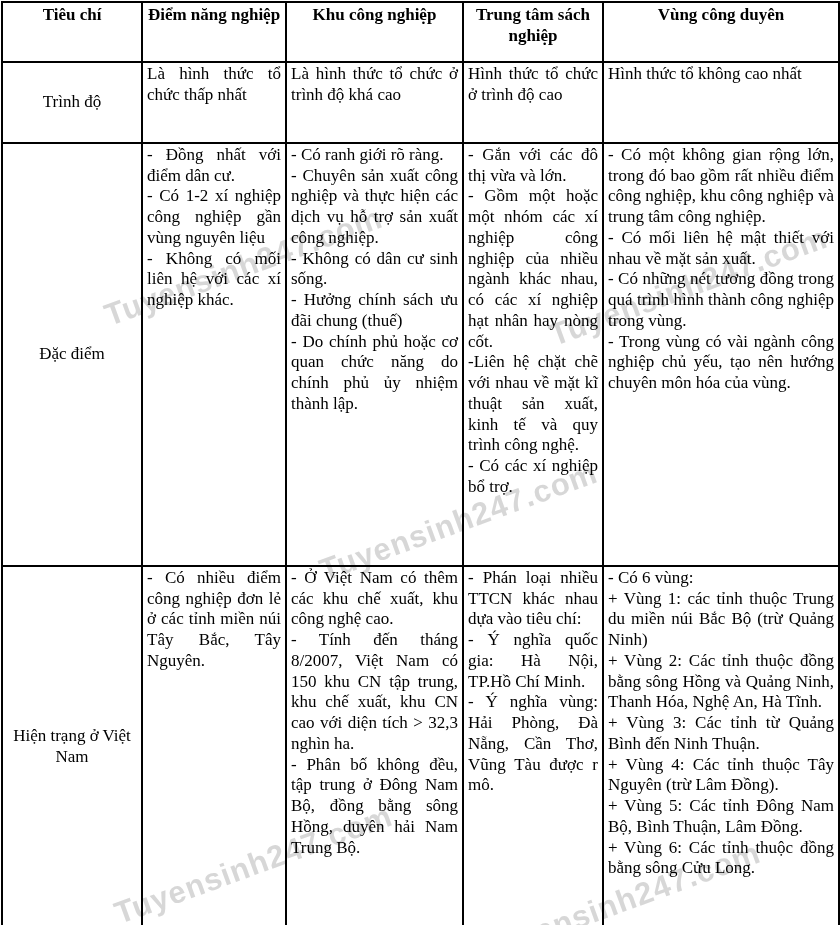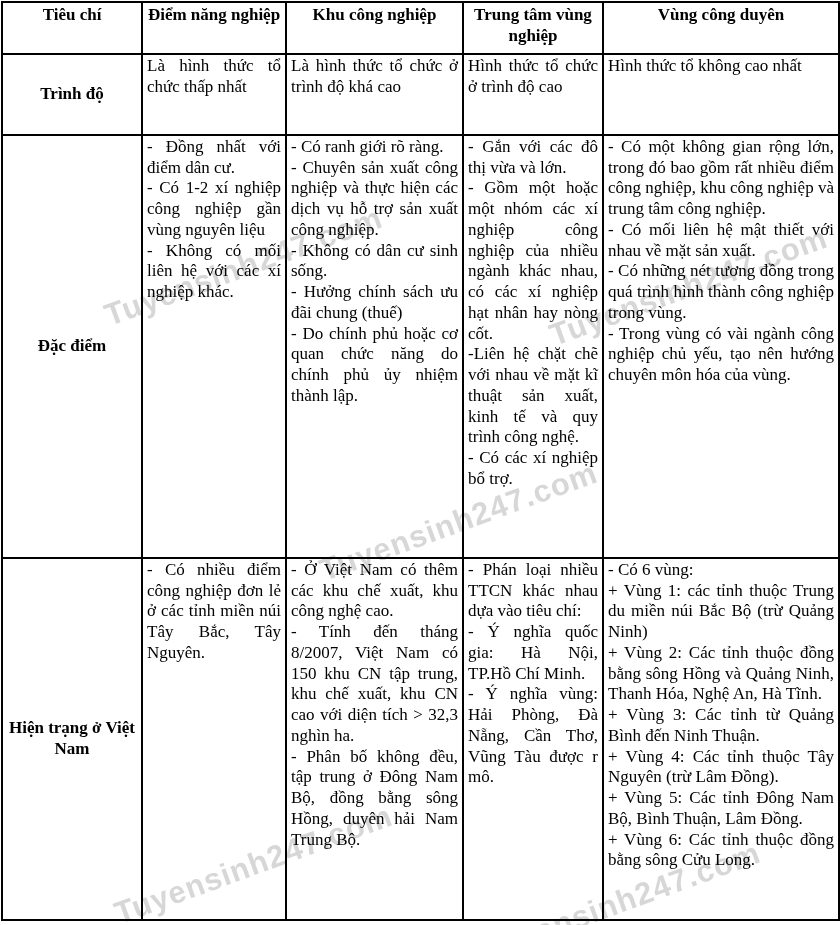--- a/index.html
+++ b/index.html
@@ -47,29 +47,29 @@
     background:transparent;
     overflow:hidden;
   }
   th{
     font-weight:bold;
     text-align:center;
     vertical-align:top;
     padding-top:2px;
   }
   td.label{
-    font-weight:bold;
+    font-weight:normal;
     text-align:center;
     vertical-align:middle;
   }
   td.content{
     text-align:justify;
     white-space:pre-line;
   }
-  tr.hdr     {height:52px;}
+  tr.hdr     {height:60px;}
   tr.r-trinh {height:81px;}
   tr.r-dac   {height:423px;}
   tr.r-hien  {height:362px;}
 </style>
 </head>
 <body>
 
 <div class="wm-layer">
   <span class="wm wm1">Tuyensinh247.com</span>
   <span class="wm wm2">Tuyensinh247.com</span>
@@ -84,21 +84,21 @@
     <col style="width:144px">
     <col style="width:177px">
     <col style="width:140px">
     <col style="width:236px">
   </colgroup>
   <tbody>
     <tr class="hdr">
       <th>Tiêu chí</th>
       <th>Điểm năng nghiệp</th>
       <th>Khu công nghiệp</th>
-      <th>Trung tâm vùng nghiệp</th>
+      <th>Trung tâm sách nghiệp</th>
       <th>Vùng công duyên</th>
     </tr>
     <tr class="r-trinh">
       <td class="label">Trình độ</td>
       <td class="content">Là hình thức tổ chức thấp nhất</td>
       <td class="content">Là hình thức tổ chức ở trình độ khá cao</td>
       <td class="content">Hình thức tổ chức ở trình độ cao</td>
       <td class="content">Hình thức tổ không cao nhất</td>
     </tr>
     <tr class="r-dac">

